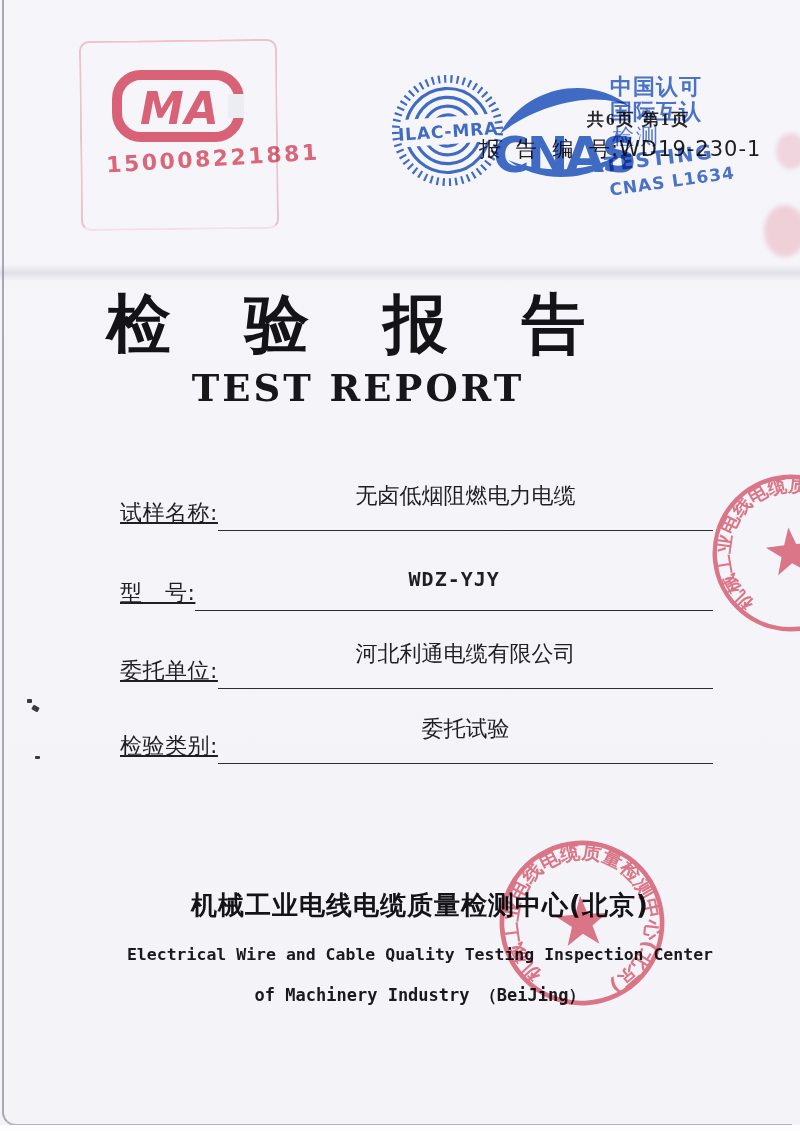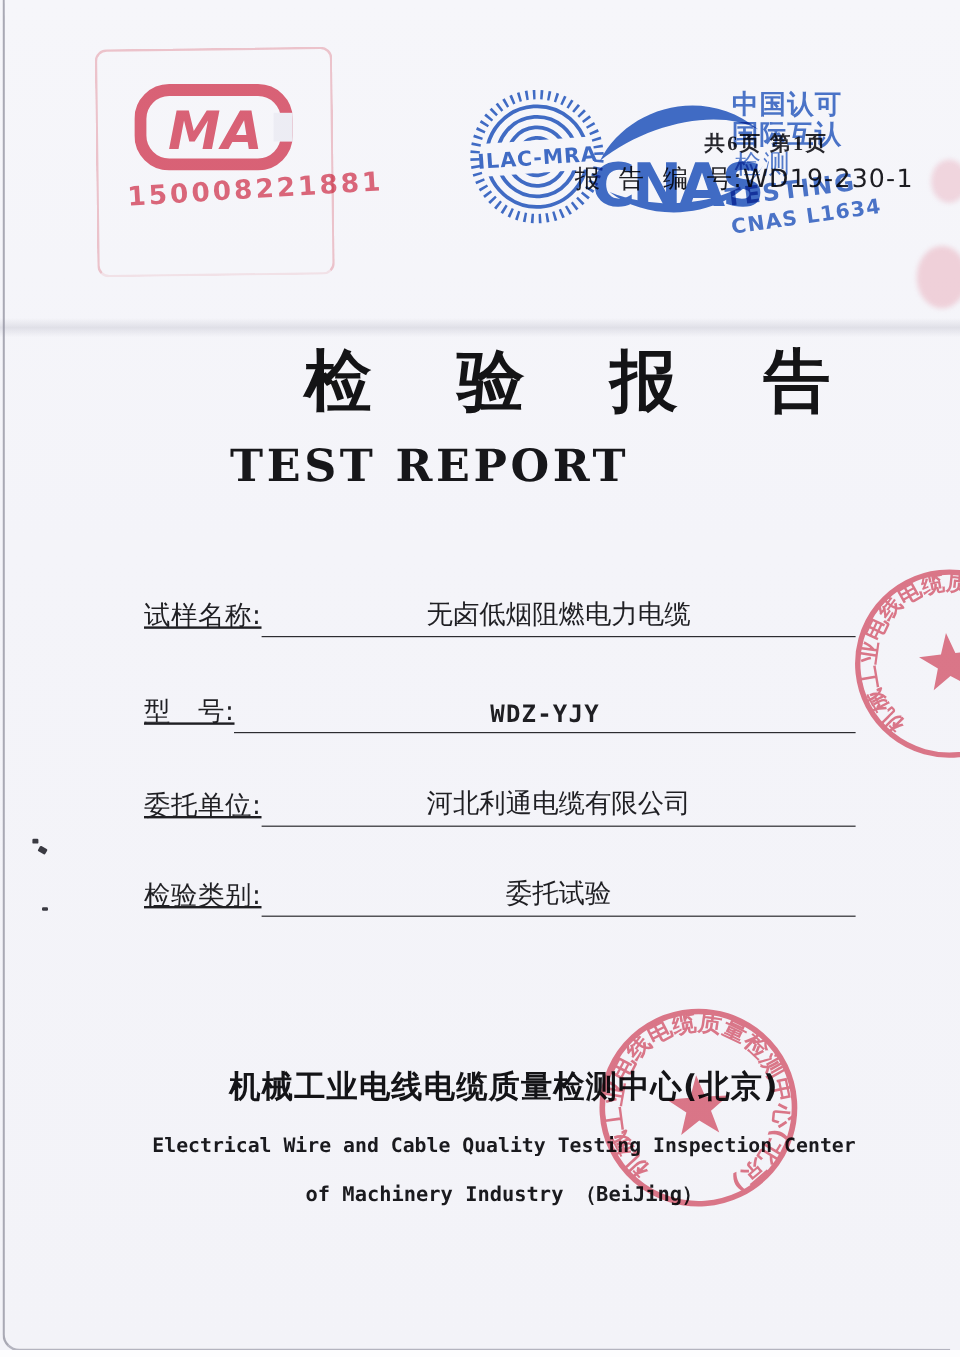--- a/index.html
+++ b/index.html
@@ -19,32 +19,32 @@
   .speck{position:absolute;background:#3a3a42;border-radius:1px;}
   .smudge{position:absolute;border-radius:50%;filter:blur(2px);}
 
   
   .page-stamp{position:absolute;left:587px;top:108px;font-size:17px;font-weight:600;
     letter-spacing:2px;color:#26262c;white-space:nowrap;font-family:Liberation Serif, serif;}
   .report-no{position:absolute;left:479px;top:135px;font-size:21px;font-weight:500;
     letter-spacing:1px;word-spacing:7px;color:#1d1d22;white-space:nowrap;}
 
   
-  .title-cn{position:absolute;left:0;top:281px;width:692px;text-align:right;
-    font-family:"DejaVu Serif","Liberation Serif",serif;font-weight:700;font-size:56px;color:#141416;}
+  .title-cn{position:absolute;left:0;top:281px;width:692px;text-align:center;
+    font-family:"DejaVu Serif","Liberation Serif",serif;font-weight:700;font-size:64px;color:#141416;}
   .title-cn span{letter-spacing:26px;margin-right:-26px;white-space:nowrap;}
   .title-en{position:absolute;left:0;top:366px;width:716px;text-align:center;
     font-family:"DejaVu Serif","Liberation Serif",serif;font-weight:700;font-size:37px;
     letter-spacing:3px;color:#17171a;}
 
   
   .field-row{position:absolute;left:120px;width:593px;display:flex;align-items:flex-end;height:32px;}
   .field-label{flex:none;font-size:22px;font-weight:500;letter-spacing:.5px;padding-bottom:3px;white-space:nowrap;text-decoration:underline;}
   .field-value{flex:1;text-align:center;border-bottom:1.6px solid #2c2c30;
-    font-size:22px;font-weight:500;padding-bottom:3px;white-space:nowrap;}
+    font-size:22px;font-weight:500;padding-bottom:19px;white-space:nowrap;}
   .field-value.mono{font-family:"DejaVu Sans Mono","Liberation Mono",monospace;
     font-size:20px;font-weight:700;letter-spacing:1px;}
   .row1{top:499px;} .row2{top:579px;} .row3{top:657px;} .row4{top:732px;}
 
   
   .footer{position:absolute;left:40px;top:888px;width:760px;text-align:center;}
   .footer-cn{font-size:26px;font-weight:700;letter-spacing:1px;color:#141417;}
   .footer-en1{margin-top:22px;font-family:"DejaVu Sans Mono","Liberation Mono",monospace;
     font-size:16.5px;font-weight:700;color:#1a1a1e;white-space:nowrap;}
   .footer-en2{margin-top:20px;font-family:"DejaVu Sans Mono","Liberation Mono",monospace;

